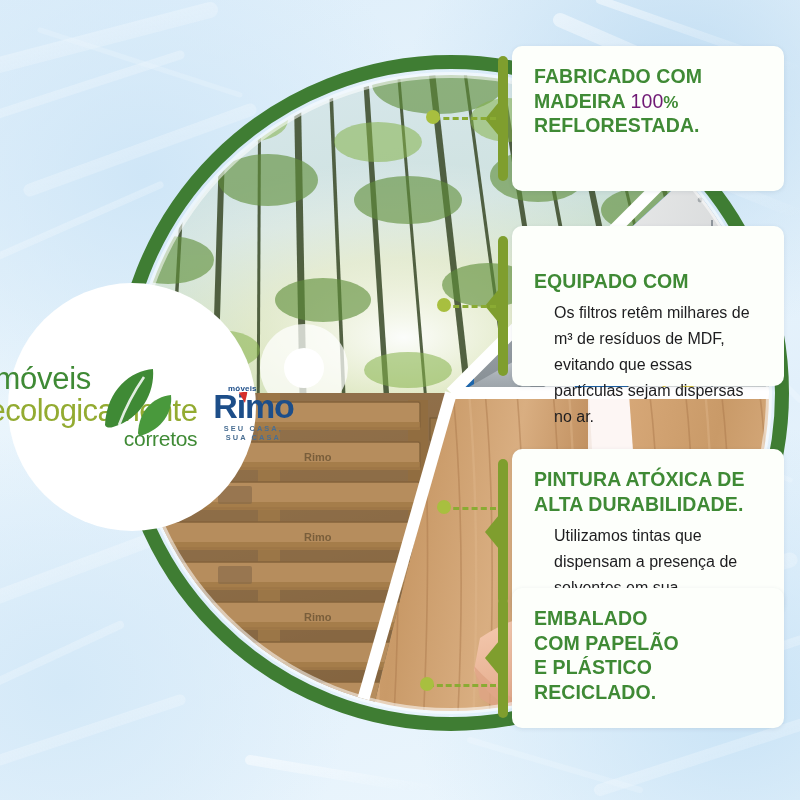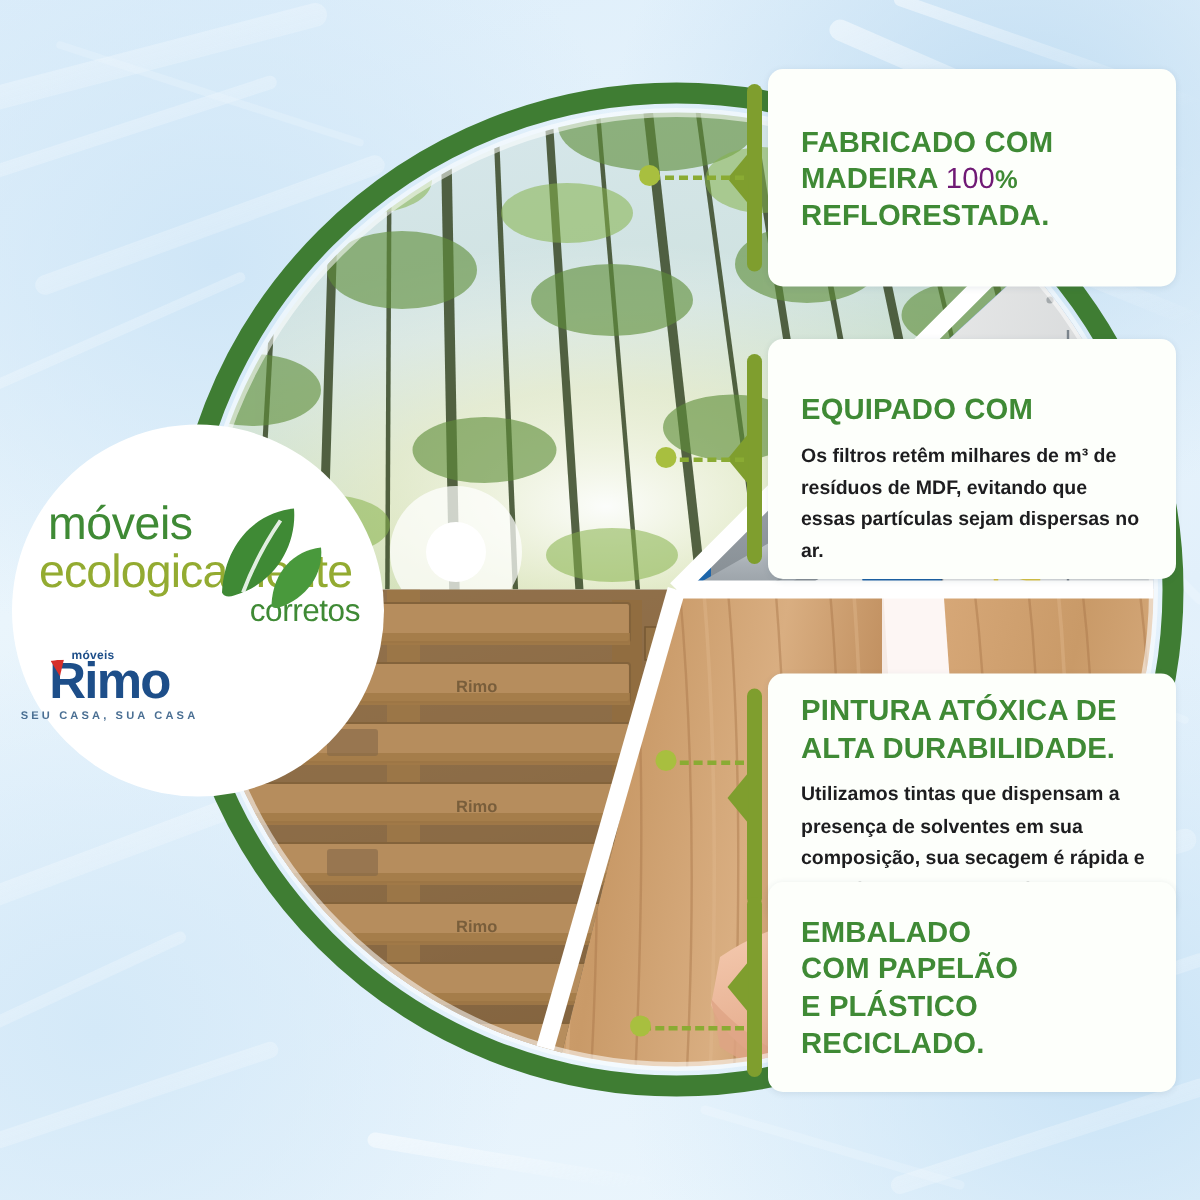--- a/index.html
+++ b/index.html
@@ -50,21 +50,20 @@
   .card {
     position: absolute;
     left: 512px;
     width: 272px;
     background: #fdfffb;
     border-radius: 10px;
     box-shadow: 0 1px 4px rgba(40,70,90,.10);
     padding: 18px 20px 16px 22px;
     display: flex;
     flex-direction: column;
-    justify-content: center;
   }
   .card .tab {
     position: absolute;
     left: -14px;
     top: 10px;
     bottom: 10px;
     width: 10px;
     background: #7f9e2e;
     border-radius: 5px;
   }
@@ -84,23 +83,24 @@
     line-height: 1.26;
     letter-spacing: .1px;
     font-weight: 700;
     text-transform: uppercase;
   }
   .card h3 .hl { font-weight: 400; color: #701a75; }
   .card h3 .pct { font-weight: 700; font-size: 17px; }
   .card p {
     margin-top: 7px;
     color: #1d1d1f;
-    font-size: 13px;
+    font-size: 16px;
     line-height: 1.62;
-    font-weight: 700;
+    font-weight: 400;
+    margin-left: 20px;
   }
 
   #card-1 { top: 46px;  height: 145px; }
   #card-2 { top: 226px; height: 160px; }
   #card-3 { top: 449px; height: 165px; }
   #card-4 { top: 588px; height: 140px; }
 
   
   .connector {
     position: absolute;
@@ -125,21 +125,22 @@
   #badge {
     position: absolute;
     left: 8px;
     top: 283px;
     width: 248px;
     height: 248px;
     border-radius: 50%;
     background: #ffffff;
     z-index: 6;
     display: flex;
-    flex-direction: column;
+    flex-direction: row;
+    align-items: center;
     justify-content: center;
   }
   #badge-inner {
     position: relative;
     width: 100%;
     padding-left: 10px;
     text-align: right;
     padding-right: 16px;
   }
   .leafmark {

